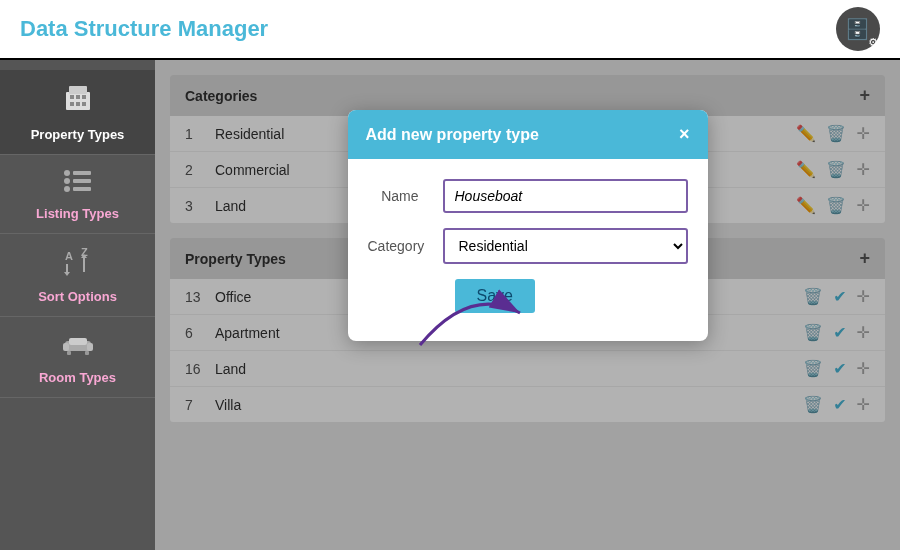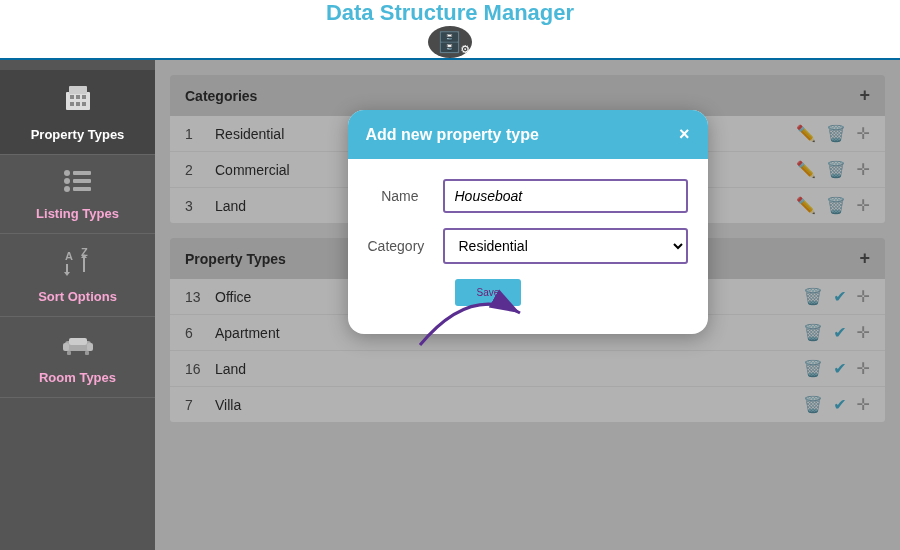--- a/index.html
+++ b/index.html
@@ -1,27 +1,26 @@
 <!DOCTYPE html>
 <html><head>
   <meta charset="utf-8">
   <style>
     * { box-sizing: border-box; margin: 0; padding: 0; }
     body { font-family: Arial, sans-serif; background: #f0f0f0; width: 900px; height: 550px; overflow: hidden; font-size: 14px; }
 
     
     .header {
       background: #fff;
-      border-bottom: 2px solid #0369a1;
+      border-bottom: 2px solid #000000;
       display: flex;
       align-items: center;
       justify-content: space-between;
       padding: 0 20px;
       height: 60px;
-      flex-direction: column;
     }
     .header-title {
       font-size: 22px;
       color: #4ab8d8;
       font-weight: bold;
     }
     .header-icon {
       width: 44px;
       height: 44px;
       background: #4a4a4a;
@@ -149,21 +148,21 @@
       top: 0; left: 0; right: 0; bottom: 0;
       background: rgba(0,0,0,0.3);
       display: flex;
       justify-content: center;
       align-items: flex-start;
       padding-top: 50px;
       z-index: 100;
     }
     .modal {
       background: #fff;
-      border-radius: 16px;
+      border-radius: 8px;
       width: 360px;
       overflow: hidden;
       box-shadow: 0 4px 20px rgba(0,0,0,0.3);
     }
     .modal-header {
       background: #4ab8d8;
       padding: 14px 18px;
       display: flex;
       justify-content: space-between;
       align-items: center;
@@ -208,25 +207,25 @@
       border: 2px solid #7b5ea7;
       border-radius: 3px;
       padding: 7px 10px;
       font-size: 14px;
       outline: none;
       background: #fff;
       appearance: auto;
     }
     .save-btn {
       background: #4ab8d8;
-      color: #701a75;
+      color: #0c4a6e;
       border: none;
       border-radius: 3px;
       padding: 8px 22px;
-      font-size: 10px;
+      font-size: 16px;
       cursor: pointer;
       margin-left: 87px;
       margin-bottom: 8px;
     }
 
     
     .arrow-container {
       position: absolute;
       top: 215px;
       left: 255px;

